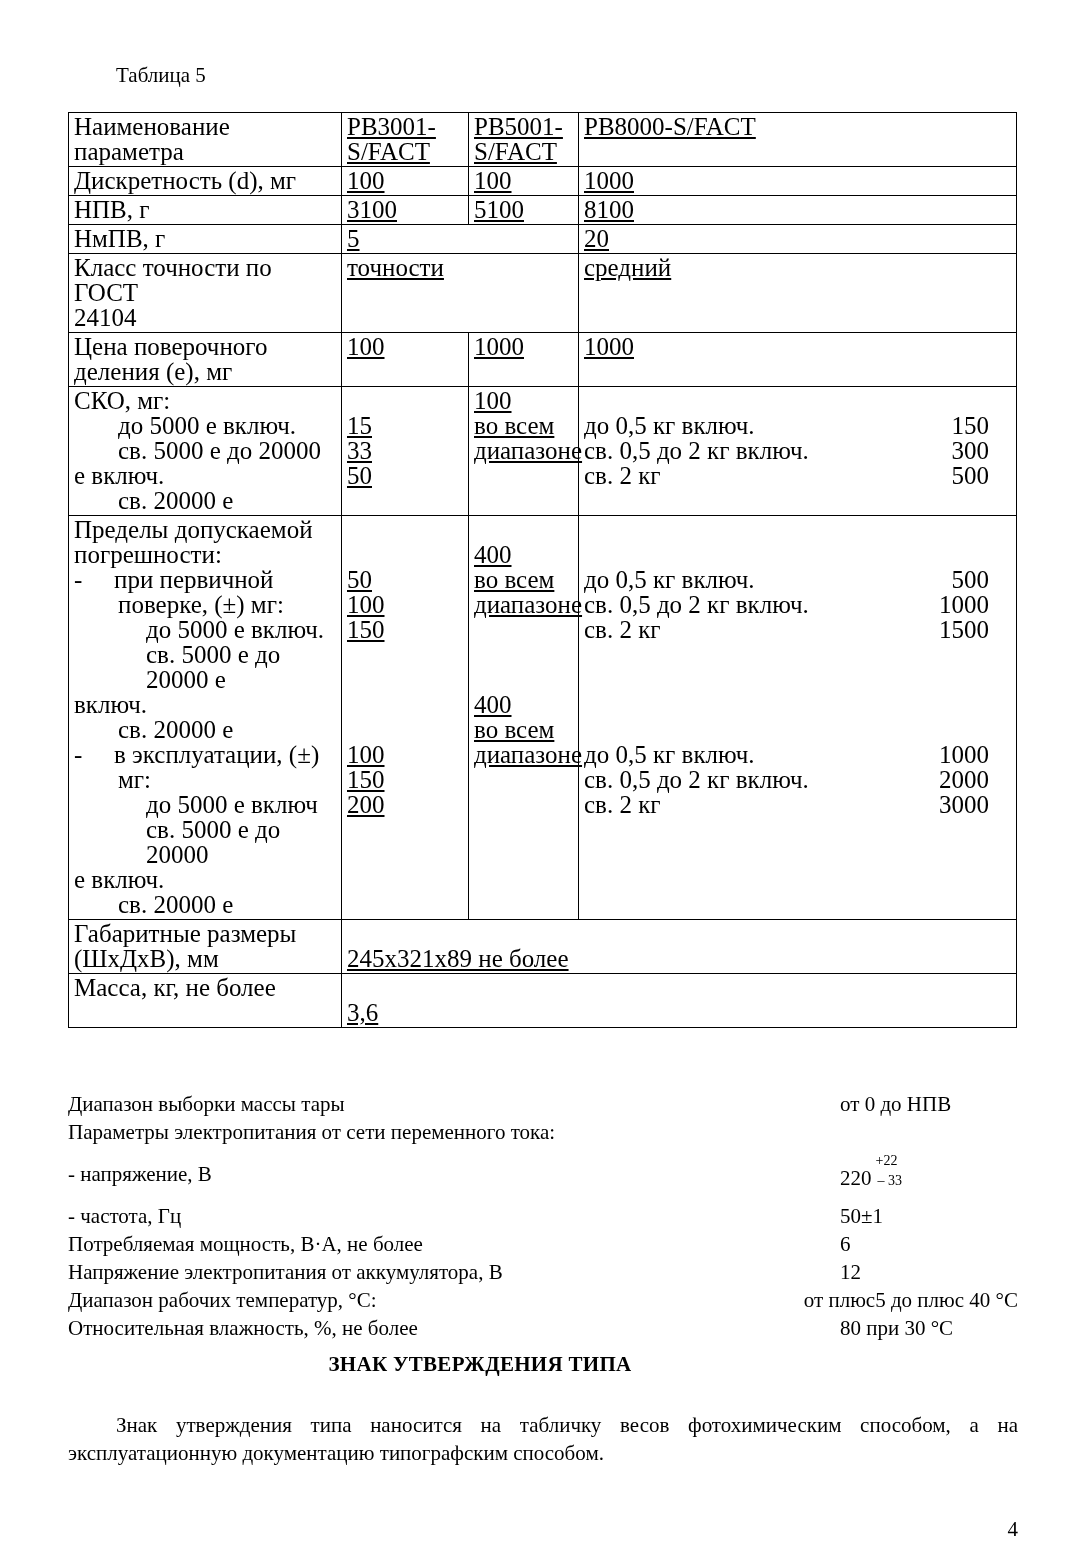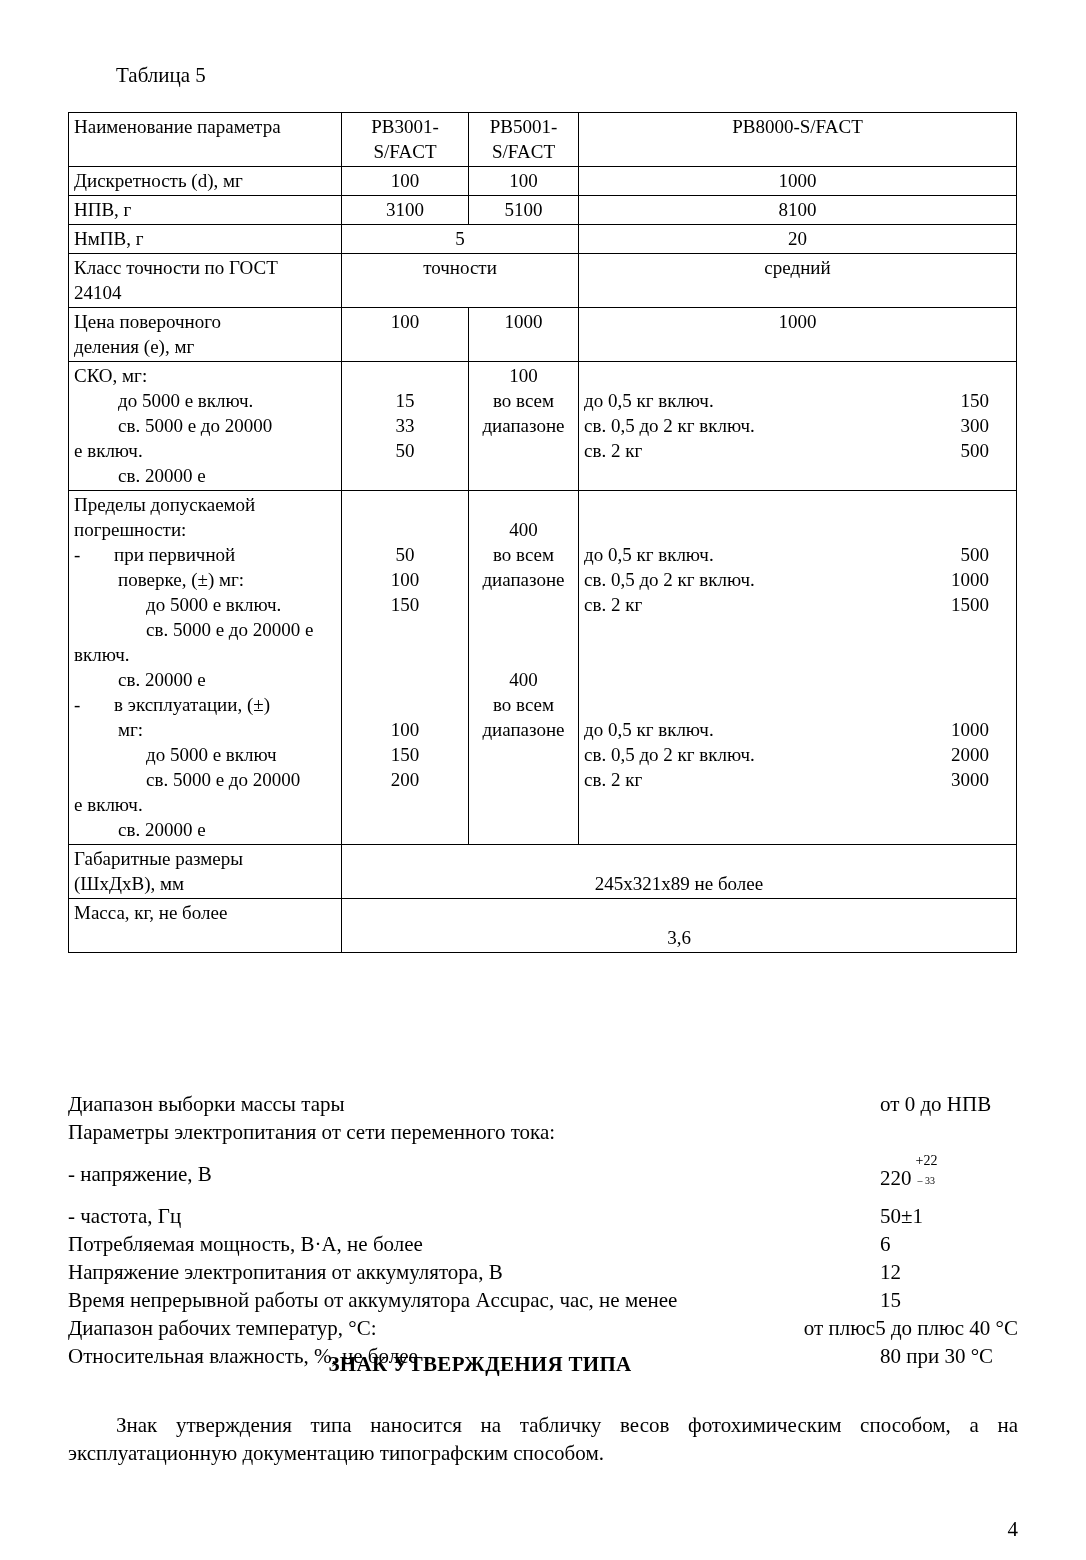--- a/index.html
+++ b/index.html
@@ -34,34 +34,34 @@
   }
 
   
   table.spec {
     position: absolute;
     left: 68px;
     top: 100px;
     width: 948px;
     border-collapse: collapse;
     table-layout: fixed;
-    font-size: 19px;
+    font-size: 25px;
     line-height: 25px;
   }
   table.spec td {
     border: 1.4px solid #000;
     padding: 1px 5px 2px 5px;
     vertical-align: top;
   }
   .c-param  { width: 273px; }
   .c-3001   { width: 127px; }
   .c-5001   { width: 110px; }
   .c-8000   { width: 438px; }
 
-  .ctr  { text-align: center; }
+  .ctr  { text-align: left; text-decoration: underline; }
   .lft  { text-align: left; }
 
   
   .i1 { padding-left: 44px; display: block; }
   .i2 { padding-left: 72px; display: block; }
   .i0 { display: block; }
   .dash-row { display: block; padding-left: 0; }
   .dash-row .dash { display: inline-block; width: 40px; }
 
   
@@ -94,21 +94,20 @@
     left: 68px;
     top: 1078px;
     width: 950px;
     font-size: 21px;
     line-height: 28px;
   }
   .speclist .row {
     display: flex;
     align-items: flex-start;
     min-height: 28px;
-    gap: 40px;
   }
   .speclist .row .name { width: 772px; white-space: nowrap; }
   .speclist .row .value { white-space: nowrap; }
   .speclist .row.tall { min-height: 56px; align-items: center; }
 
   .supsub {
     display: inline-block;
     position: relative;
     vertical-align: baseline;
     margin-left: 4px;
@@ -117,21 +116,21 @@
     text-align: center;
   }
   .supsub .up {
     position: absolute;
     left: 0; top: -10px;
     font-size: 14px;
   }
   .supsub .dn {
     position: absolute;
     left: 2px; top: 10px;
-    font-size: 10px;
+    font-size: 14px;
   }
 
   
   .heading {
     position: absolute;
     left: 0;
     top: 1340px;
     width: 960px;
     text-align: center;
     font-size: 21px;
@@ -386,24 +385,20 @@
     <div class="row">
       <span class="name">Потребляемая мощность, В·А, не более</span>
       <span class="value">6</span>
     </div>
 
     <div class="row">
       <span class="name">Напряжение электропитания от аккумулятора, В</span>
       <span class="value">12</span>
     </div>
 
-    <div class="row">
-      <span class="name">Время непрерывной работы от аккумулятора Accupac, час, не менее</span>
-      <span class="value">15</span>
-    </div>
 
     <div class="row">
       <span class="name">Диапазон рабочих температур, °С:</span>
       <span class="value">от плюс5 до плюс 40 °С</span>
     </div>
 
     <div class="row">
       <span class="name">Относительная влажность, %, не более</span>
       <span class="value">80 при 30 °С</span>
     </div>

